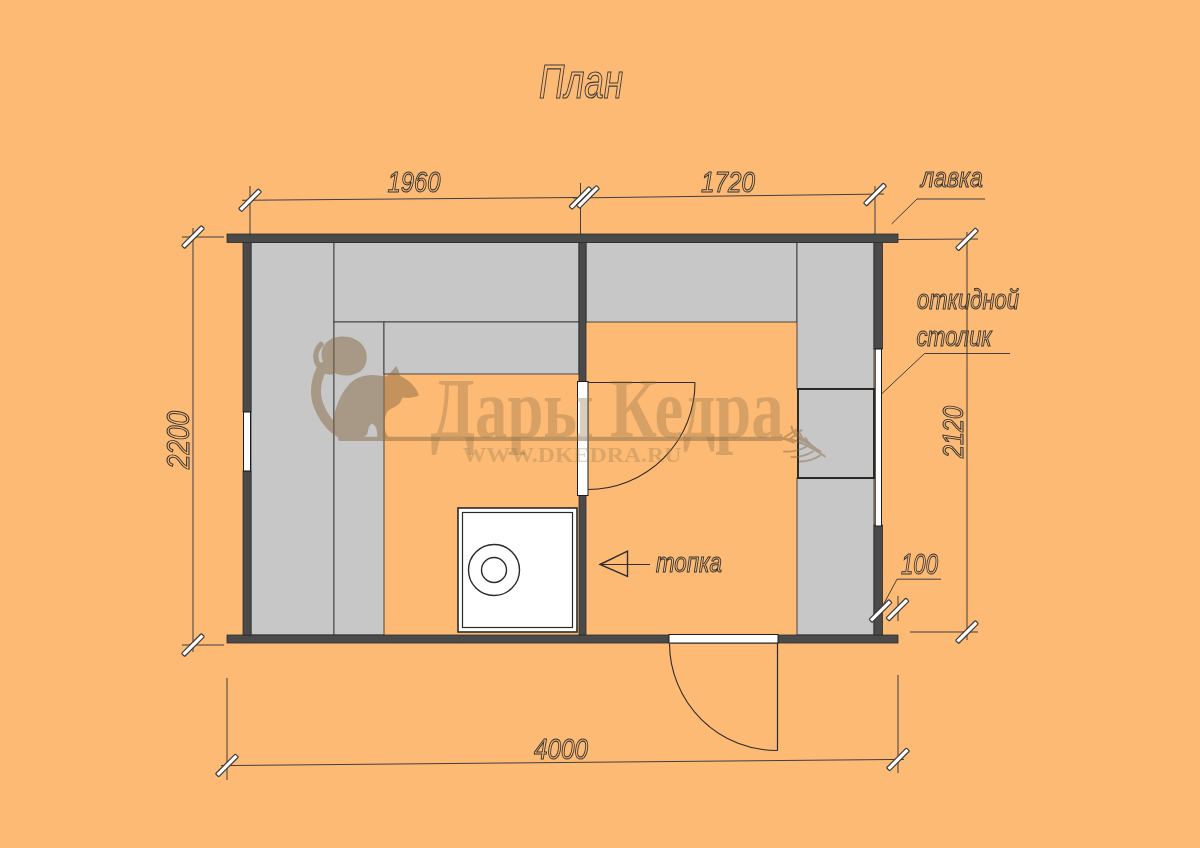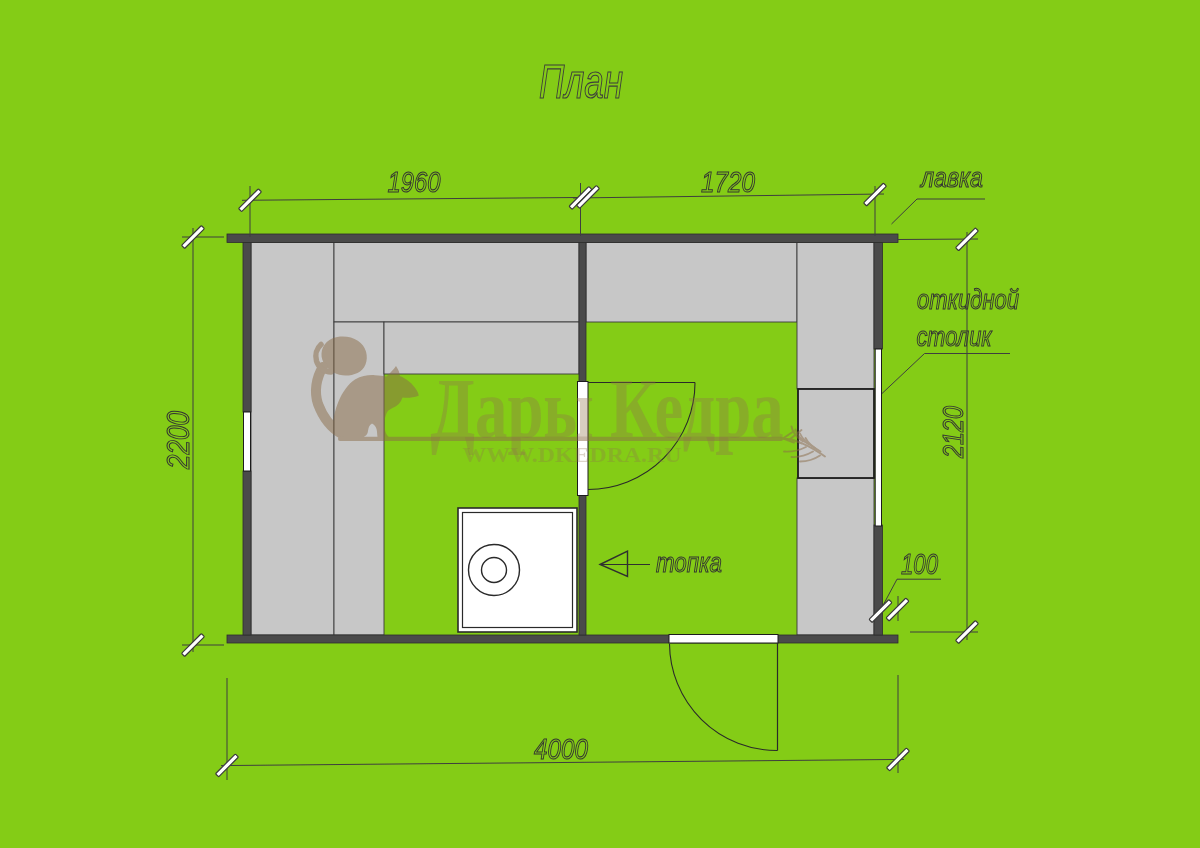--- a/index.html
+++ b/index.html
@@ -1,16 +1,16 @@
 <!DOCTYPE html>
 <html><head>
 <meta charset="utf-8">
 <style>
   html,body{margin:0;padding:0;background:#ffffff;}
-  #page{position:relative;width:1200px;height:848px;background:#84cc16;overflow:hidden;
+  #page{position:relative;width:1200px;height:848px;background:#fdba74;overflow:hidden;
         font-family:"Liberation Sans", sans-serif;text-align:right;}
   svg{position:absolute;left:0;top:0;}
 </style>
 </head>
 <body>
 <div id="page">
 <svg width="1200" height="848" viewBox="0 0 1200 848">
 
   <text x="581" y="98" font-size="48" font-style="italic" fill="none" stroke="#3d3d3d" stroke-width="1.2" text-anchor="middle" textLength="84" lengthAdjust="spacingAndGlyphs">План</text>
 

